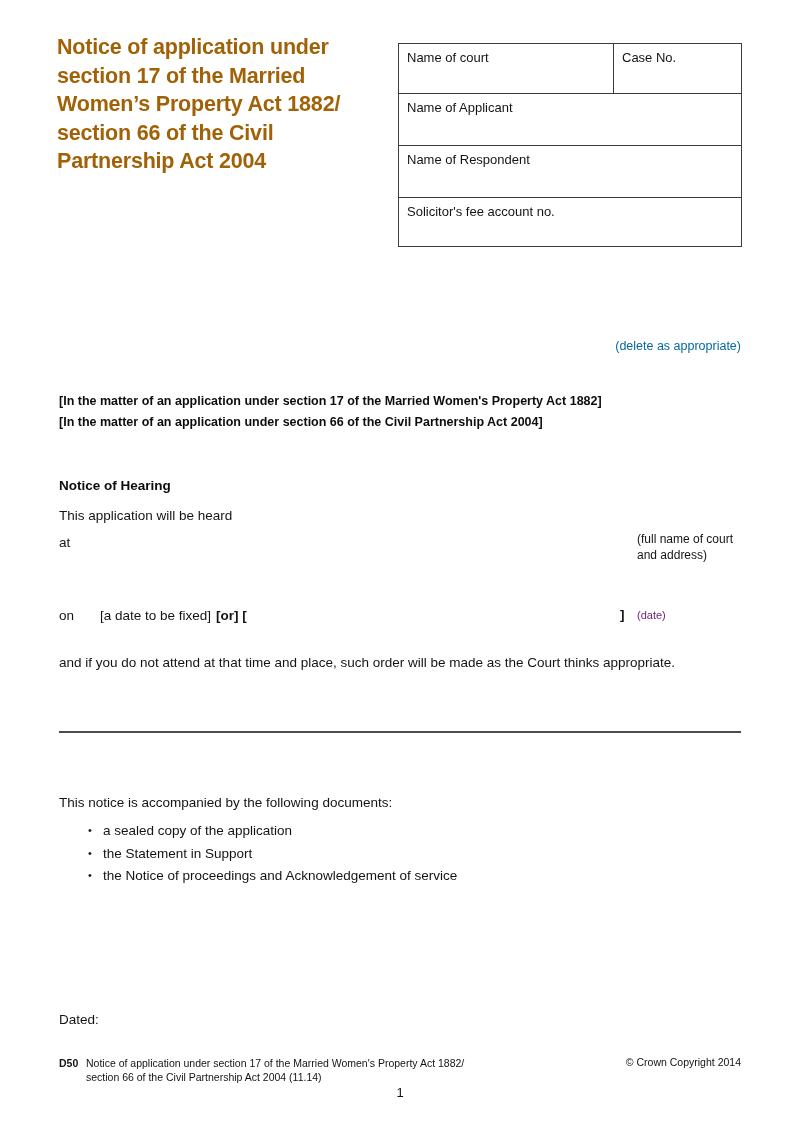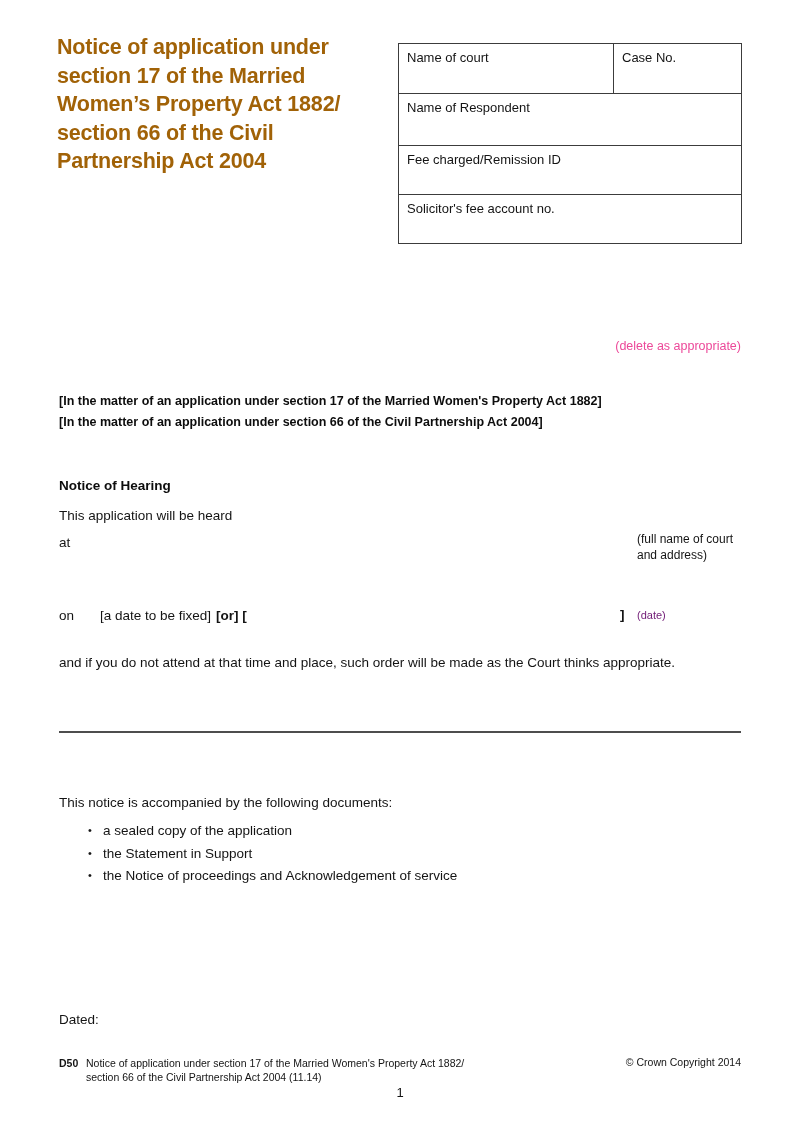--- a/index.html
+++ b/index.html
@@ -37,21 +37,21 @@
     padding: 6px 8px;
     font-size: 13px;
     color: #141414;
   }
   td.h50 { height: 50px; }
   td.h52 { height: 52px; }
   td.h49 { height: 49px; }
 
   .delete-note {
     right: 59px; top: 339px;
-    font-size: 12.5px; color: #ec4899;
+    font-size: 12.5px; color: #0369a1;
   }
 
   .matter {
     left: 59px; top: 391px;
     font-size: 12.5px; font-weight: bold; line-height: 20.5px;
     color: #0d0d0d;
   }
 
   .section-heading {
     left: 59px; top: 478px;
@@ -119,24 +119,24 @@
     <div>Partnership Act 2004</div>
   </div>
 
   <table class="abs info-table">
     <tbody>
         <tr>
       <td class="h50" style="width:215px;">Name of court</td>
       <td class="h50">Case No.</td>
     </tr>
     <tr>
-      <td class="h52" colspan="2">Name of Respondent</td>
+      <td class="h52" colspan="2">Name of Applicant</td>
     </tr>
     <tr>
-      <td class="h49" colspan="2">Fee charged/Remission ID</td>
+      <td class="h52" colspan="2">Name of Respondent</td>
     </tr>
     <tr>
       <td class="h49" colspan="2">Solicitor's fee account no.</td>
     </tr>
   </tbody>
     </table>
 
   <div class="abs delete-note">(delete as appropriate)</div>
 
   <div class="abs matter">

